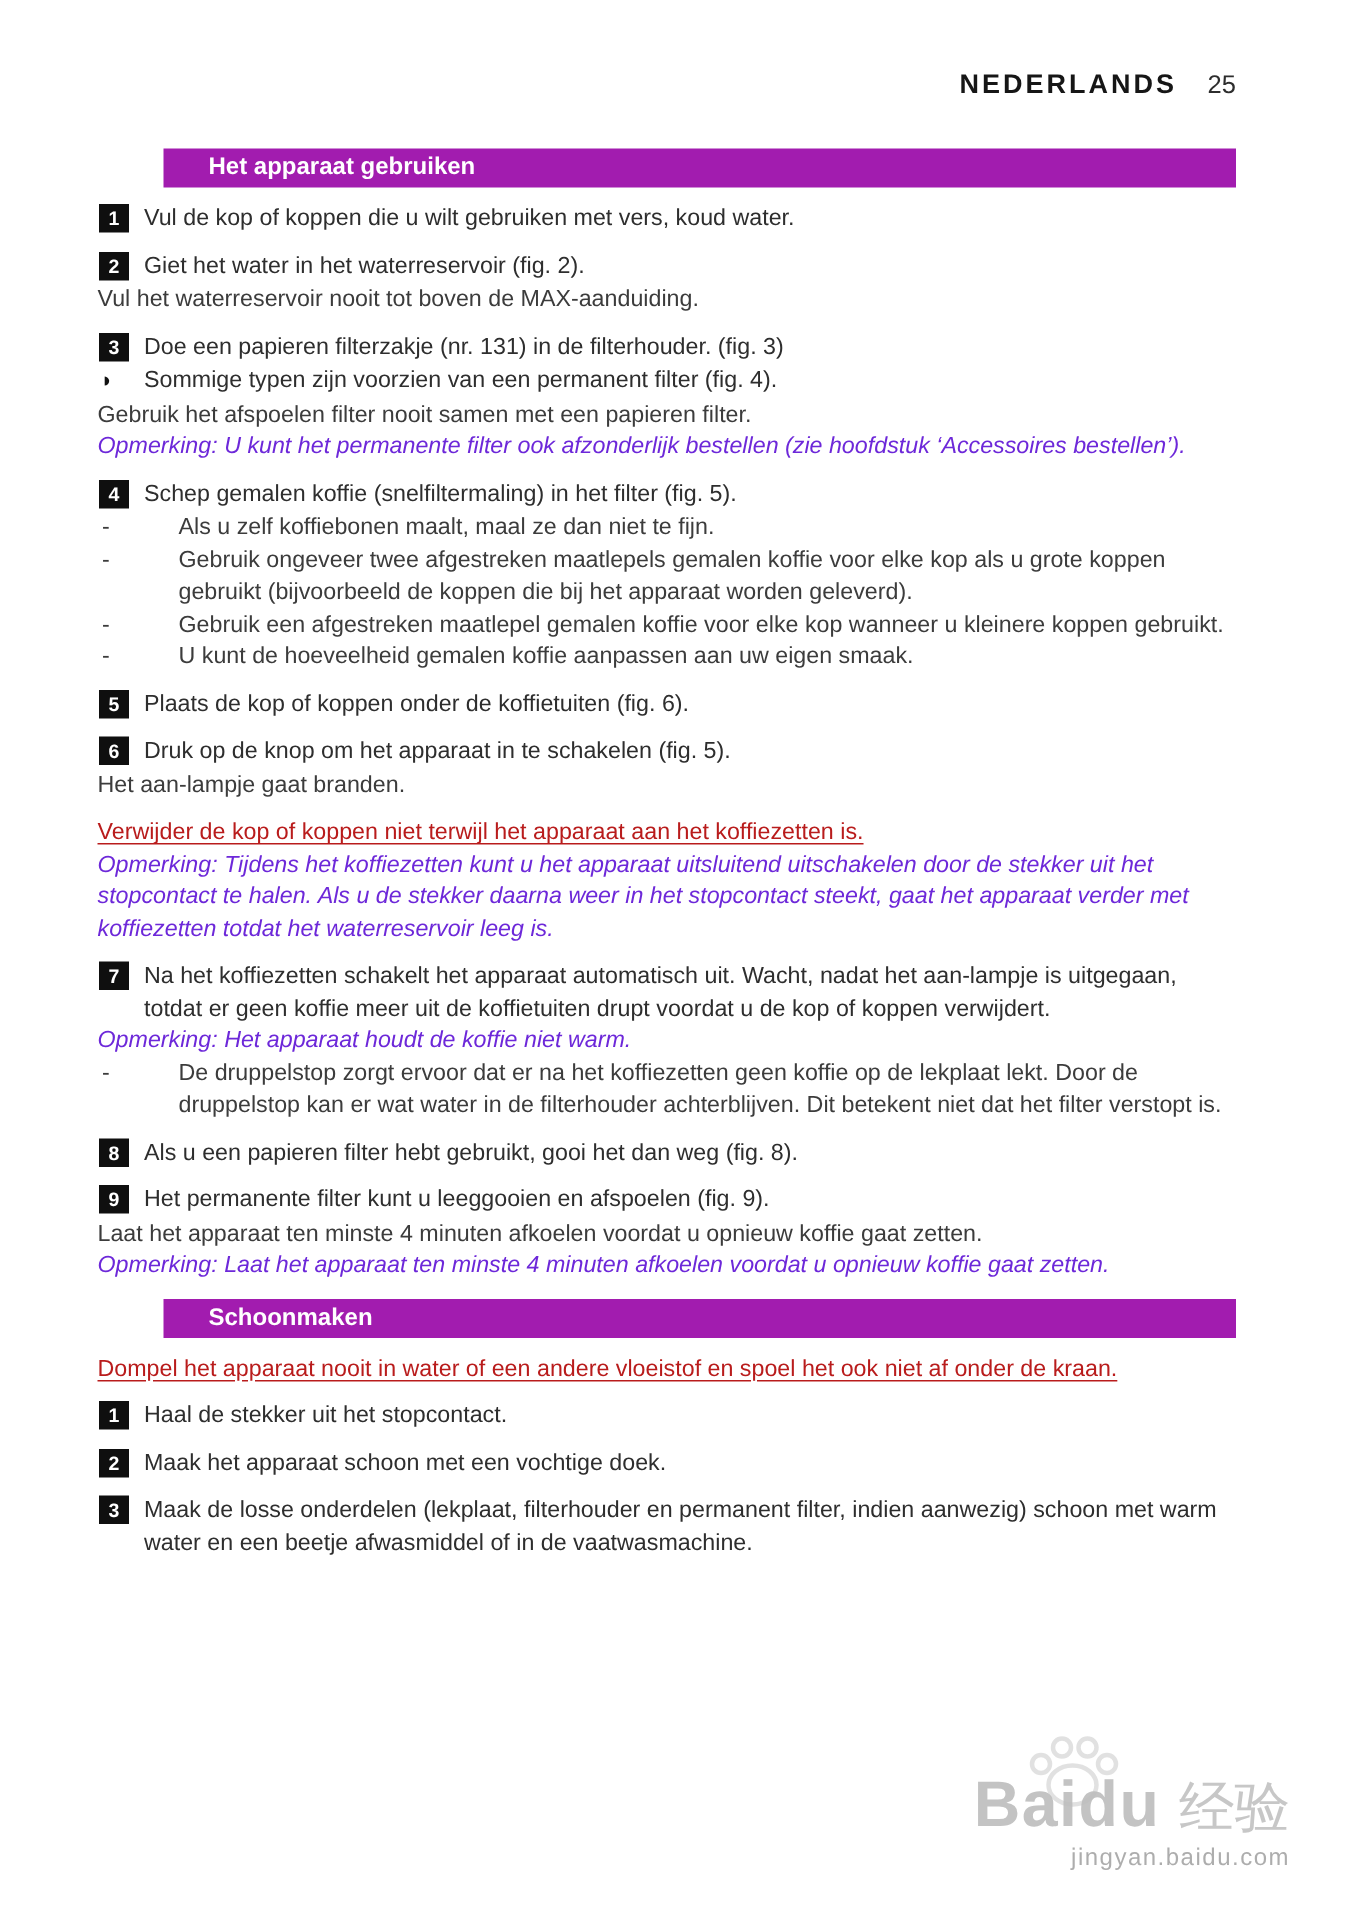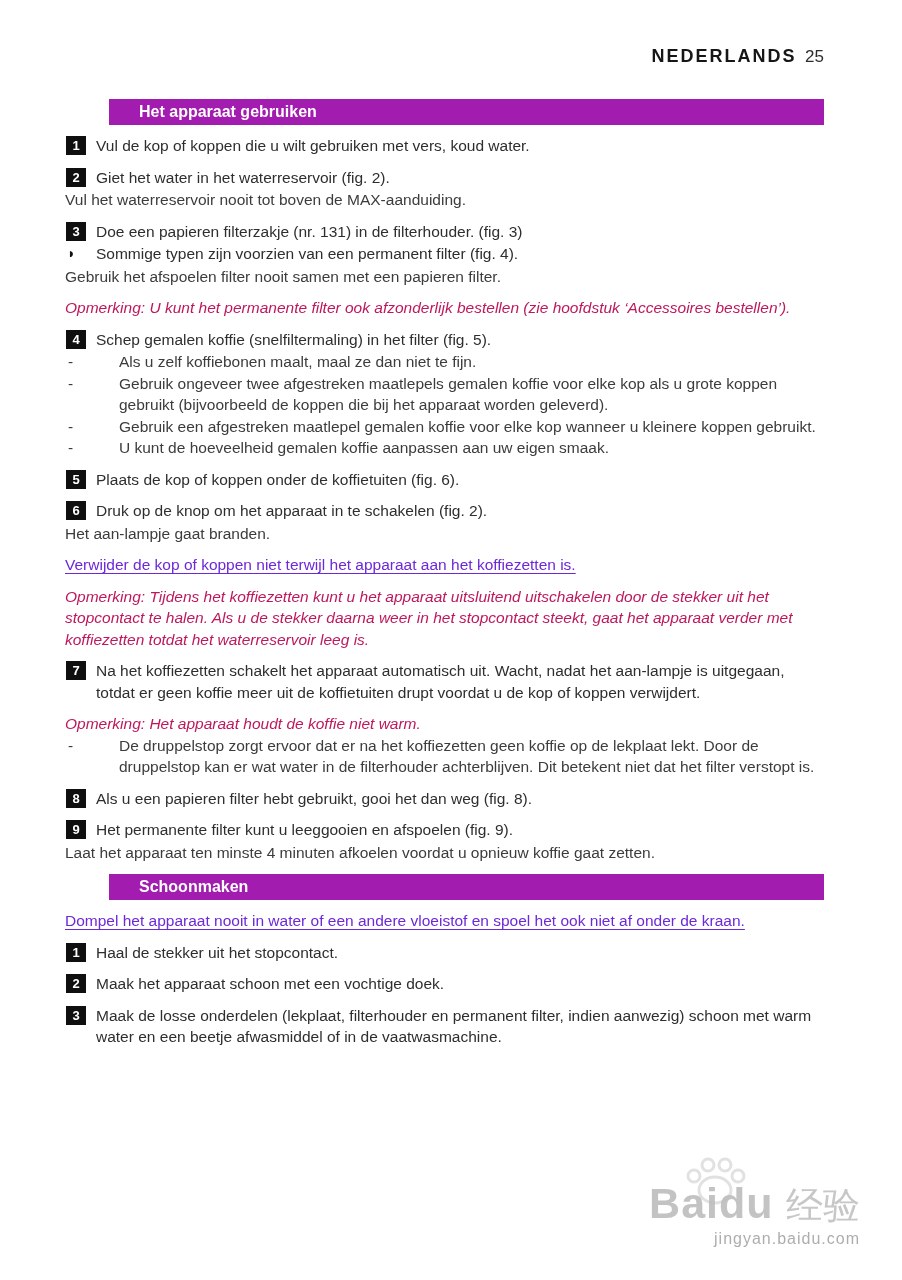--- a/index.html
+++ b/index.html
@@ -10,21 +10,21 @@
     font-family: "Liberation Sans", "DejaVu Sans", sans-serif;
     color: #3c3c3c;
   }
   .page-header {
     position: absolute; top: 46px; left: 65px; width: 759px;
     text-align: right; white-space: nowrap;
   }
   .lang {
     font-weight: bold; font-size: 18px; letter-spacing: 2px; color: #161616;
   }
-  .pagenum { font-size: 17px; color: #2d2d2d; margin-left: 4px; }
+  .pagenum { font-size: 17px; color: #2d2d2d; margin-left: 16px; }
 
   .content {
     position: absolute; left: 65px; top: 99px; width: 759px;
     font-size: 15.5px; line-height: 21.5px;
   }
   .section-bar {
     background: #a21caf; color: #ffffff; font-weight: bold; font-size: 16px;
     padding: 3px 10px 4px 30px; margin-bottom: 10px; line-height: 19px; margin-left: 44px;
   }
   .section-bar.second { margin-top: 11px; }
@@ -36,30 +36,30 @@
     text-align: center; line-height: 19px;
   }
   .step-text { flex: 1; color: #2e2e2e; }
 
   .plain { margin-top: 1px; color: #3c3c3c; }
 
   .bullet-row { display: flex; margin-top: 1px; }
   .bullet-glyph { flex: 0 0 auto; width: 31px; padding-left: 2px; color: #111111; font-size: 14px; line-height: 21.5px; }
   .bullet-text { flex: 1; color: #2e2e2e; }
 
-  .remark { font-style: italic; margin-top: 10px; color: #be185d; }
+  .remark { font-style: italic; color: #6d28d9; }
 
   .dash-list { margin-top: 1px; }
   .dash-row { display: flex; }
   .dash-glyph { flex: 0 0 auto; width: 31px; padding-left: 3px; }
   .dash-text { flex: 1; margin-left: 23px; }
   .dash-list.single { margin-top: 0; }
 
   .warning {
-    margin-top: 10px; color: #6d28d9;
+    margin-top: 10px; color: #b91c1c;
     text-decoration: underline; text-underline-offset: 3px;
   }
 
   .watermark {
     position: absolute; right: 42px; bottom: 32px; text-align: right;
     pointer-events: none; line-height: 1.1;
   }
   .paw { position: absolute; right: 110px; top: -28px; opacity: 0.45; }
   .wm-line1 { white-space: nowrap; }
   .wm-brand {
@@ -134,21 +134,21 @@
       </div>
     </div>
 
     <div class="step">
       <span class="badge">5</span>
       <span class="step-text">Plaats de kop of koppen onder de koffietuiten (fig. 6).</span>
     </div>
 
     <div class="step">
       <span class="badge">6</span>
-      <span class="step-text">Druk op de knop om het apparaat in te schakelen (fig. 2).</span>
+      <span class="step-text">Druk op de knop om het apparaat in te schakelen (fig. 5).</span>
     </div>
     <div class="plain">Het aan-lampje gaat branden.</div>
 
     <div class="warning">Verwijder de kop of koppen niet terwijl het apparaat aan het koffiezetten is.</div>
 
     <div class="remark">Opmerking: Tijdens het koffiezetten kunt u het apparaat uitsluitend uitschakelen door de stekker uit het stopcontact te halen. Als u de stekker daarna weer in het stopcontact steekt, gaat het apparaat verder met koffiezetten totdat het waterreservoir leeg is.</div>
 
     <div class="step">
       <span class="badge">7</span>
       <span class="step-text">Na het koffiezetten schakelt het apparaat automatisch uit. Wacht, nadat het aan-lampje is uitgegaan, totdat er geen koffie meer uit de koffietuiten drupt voordat u de kop of koppen verwijdert.</span>
@@ -166,20 +166,21 @@
       <span class="badge">8</span>
       <span class="step-text">Als u een papieren filter hebt gebruikt, gooi het dan weg (fig. 8).</span>
     </div>
 
     <div class="step">
       <span class="badge">9</span>
       <span class="step-text">Het permanente filter kunt u leeggooien en afspoelen (fig. 9).</span>
     </div>
     <div class="plain">Laat het apparaat ten minste 4 minuten afkoelen voordat u opnieuw koffie gaat zetten.</div>
 
+    <div class="remark">Opmerking: Laat het apparaat ten minste 4 minuten afkoelen voordat u opnieuw koffie gaat zetten.</div>
 
     <div class="section-bar second">
       <span>Schoonmaken</span>
     </div>
 
     <div class="warning">Dompel het apparaat nooit in water of een andere vloeistof en spoel het ook niet af onder de kraan.</div>
 
     <div class="step">
       <span class="badge">1</span>
       <span class="step-text">Haal de stekker uit het stopcontact.</span>

